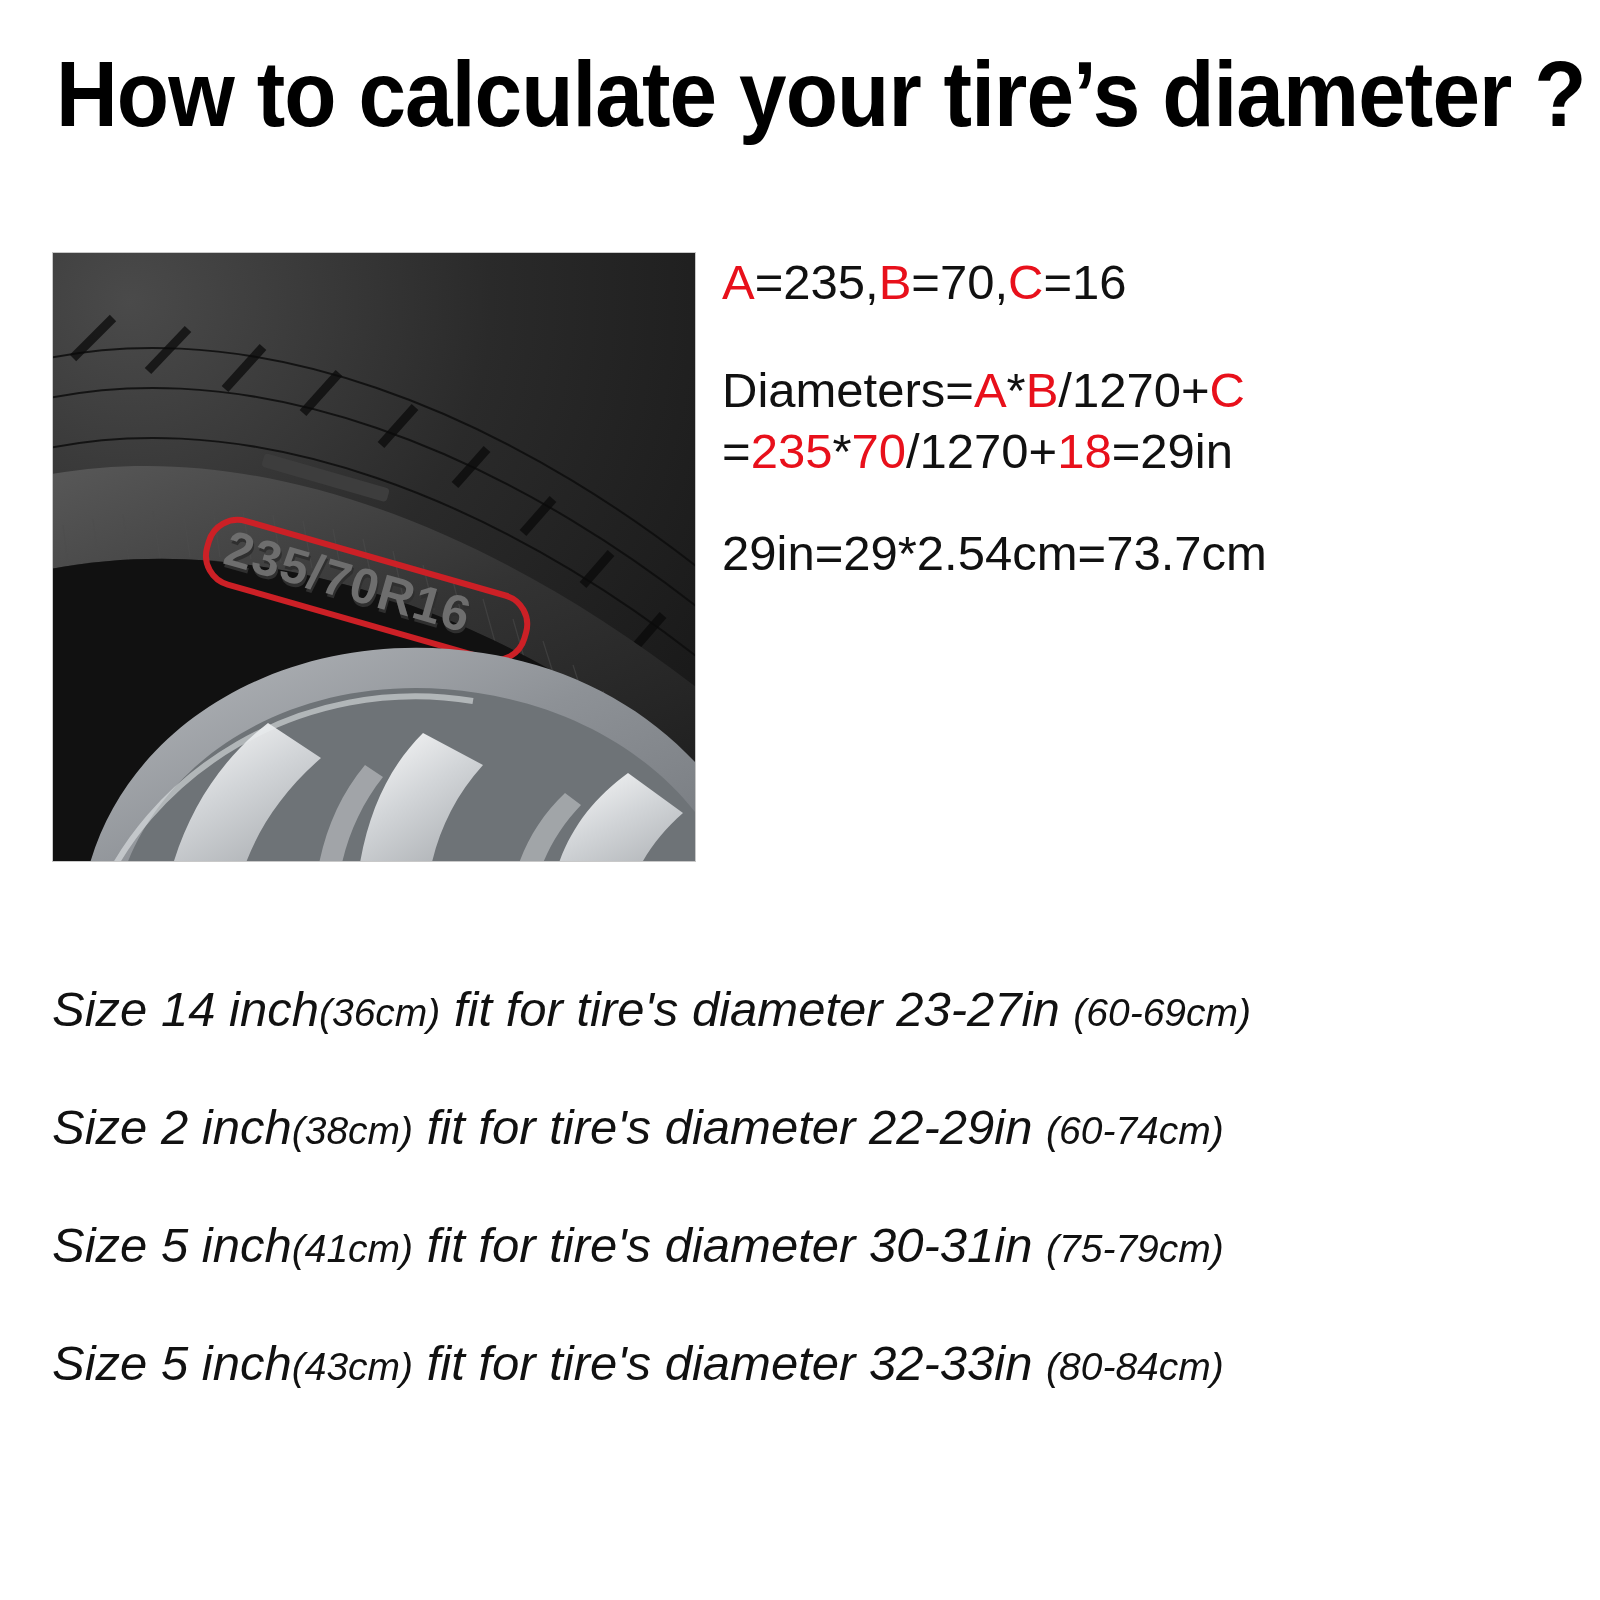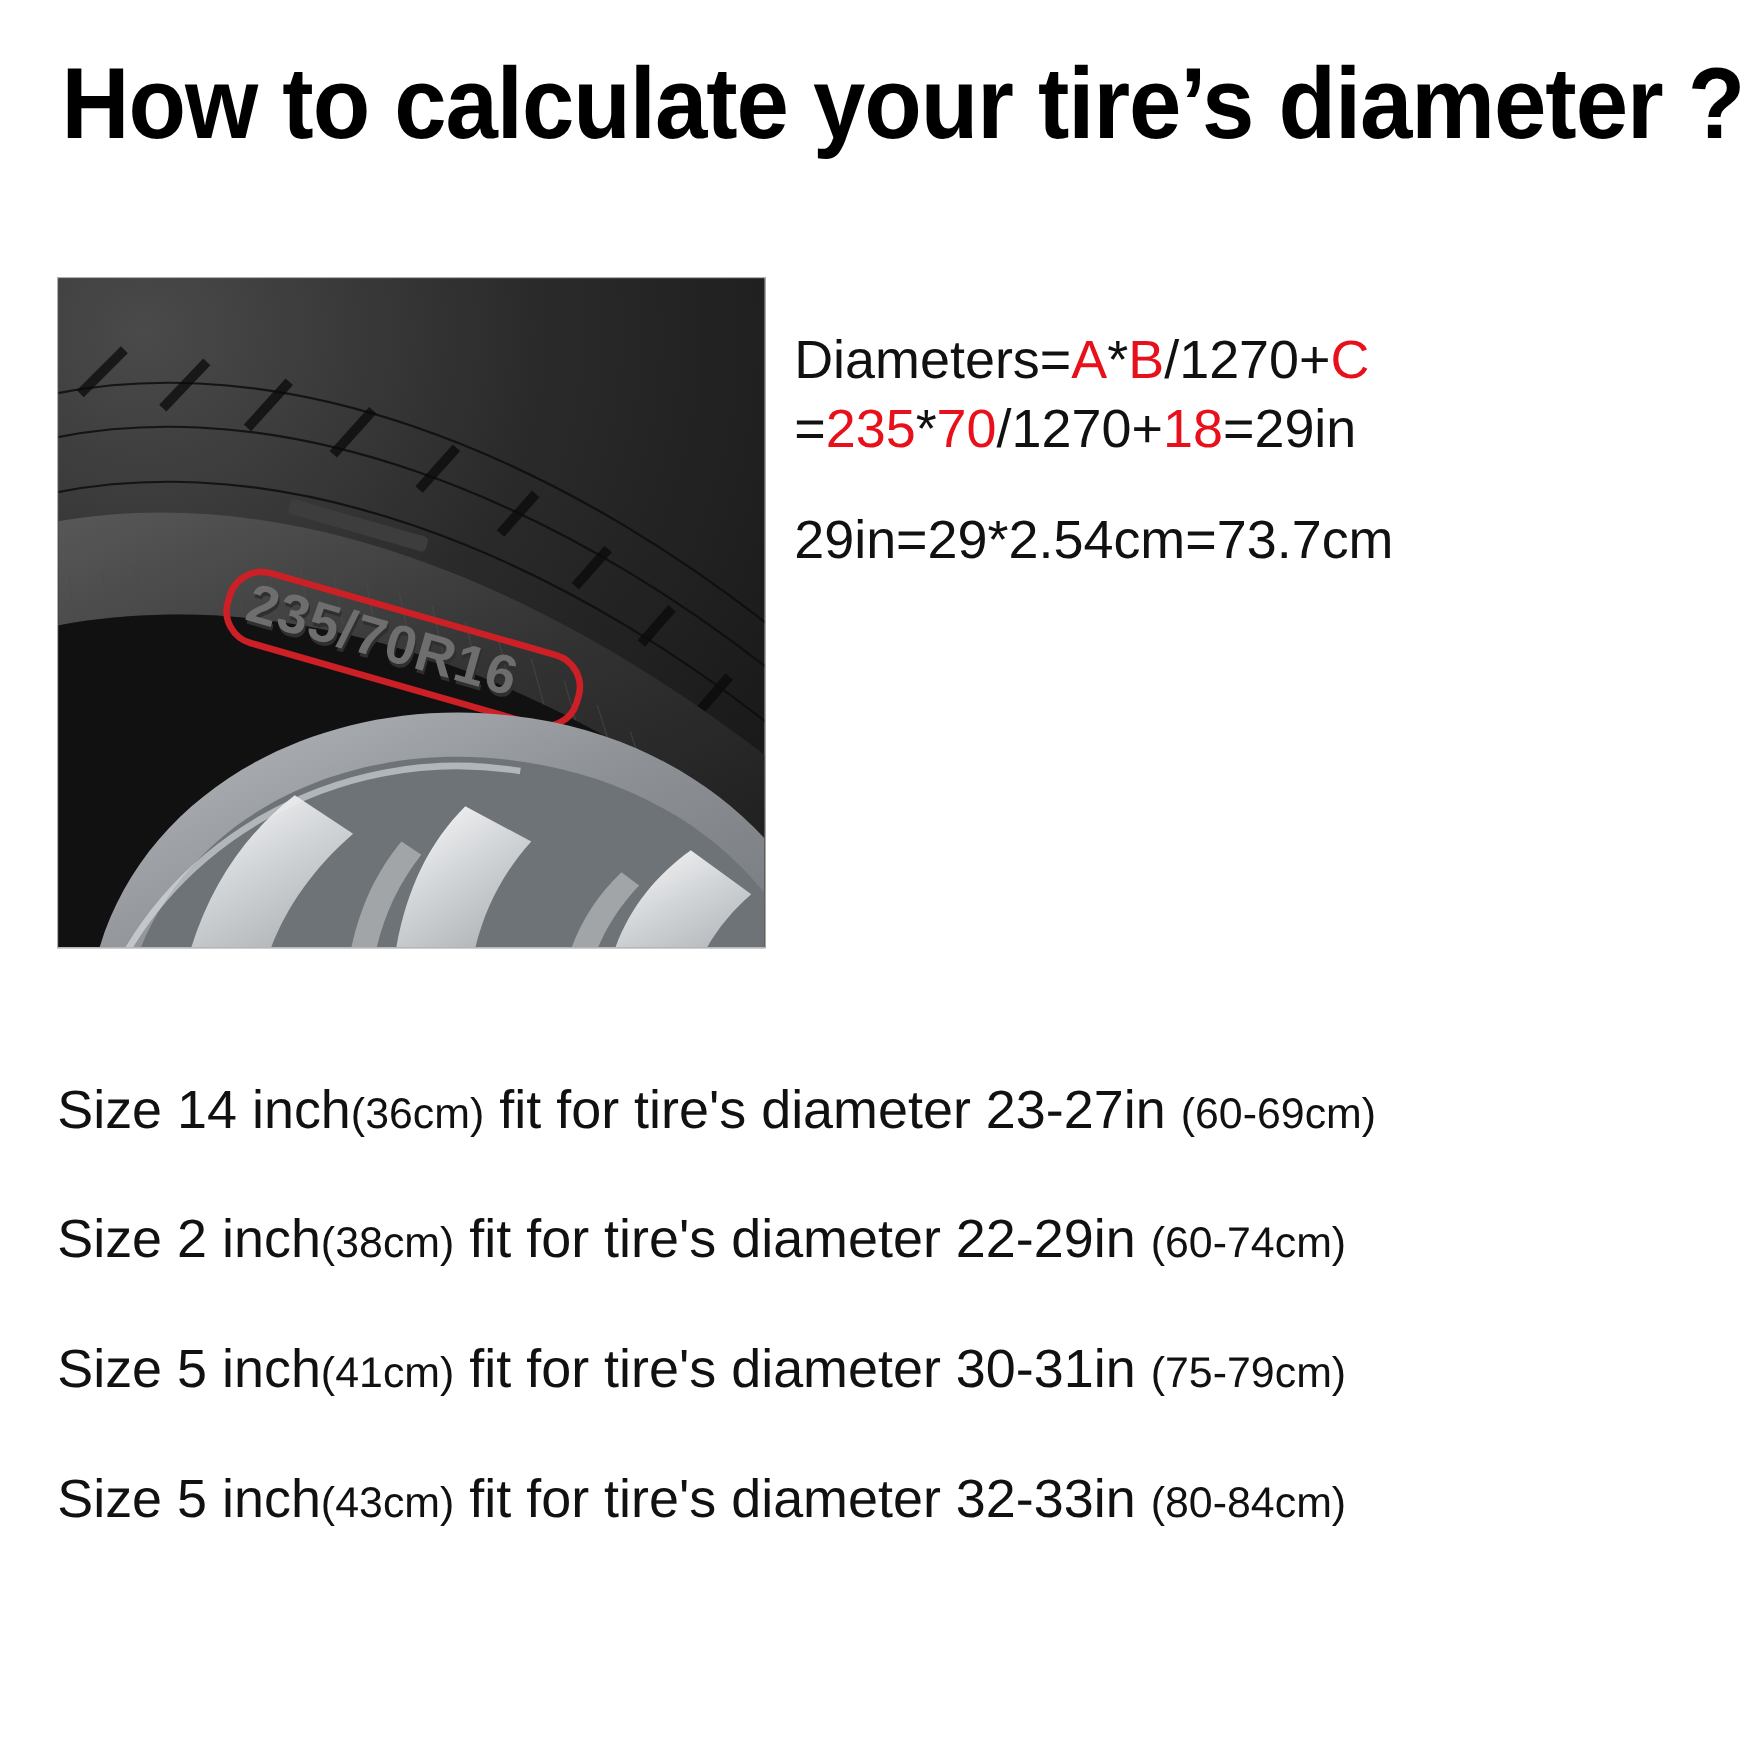--- a/index.html
+++ b/index.html
@@ -67,20 +67,21 @@
     left: 52px;
     top: 985px;
     width: 1500px;
   }
   .size-row {
     font-size: 49px;
     line-height: 1.0;
     height: 118px;
     white-space: nowrap;
     color: #111;
+    font-style: italic;
   }
   .size-row .sm {
     font-size: 39px;
   }
 </style>
 </head>
 <body>
 
 <div class="title">How to calculate your tire’s diameter ?</div>
 
@@ -180,20 +181,23 @@
         <path d="M 258 700 C 258 620 272 560 312 512 L 330 524 C 292 572 280 628 280 700 Z"></path>
         <path d="M 452 700 C 452 632 470 580 512 540 L 528 552 C 490 592 474 640 474 700 Z"></path>
       </g>
 
       <path d="M 40 660 C 90 520 250 420 420 448" fill="none" stroke="#e9ecef" stroke-width="6" opacity="0.55"></path>
     </g>
   </svg>
 </div>
 
 <div class="calc">
+  <div class="line">
+    <span class="red">A</span><span>=235,</span><span class="red">B</span><span>=70,</span><span class="red">C</span><span>=16</span>
+  </div>
 
   <div class="gap"></div>
 
   <div class="line">
     <span>Diameters=</span><span class="red">A</span><span>*</span><span class="red">B</span><span>/1270+</span><span class="red">C</span>
   </div>
   <div class="line">
     <span>=</span><span class="red">235</span><span>*</span><span class="red">70</span><span>/1270+</span><span class="red">18</span><span>=29in</span>
   </div>
 

